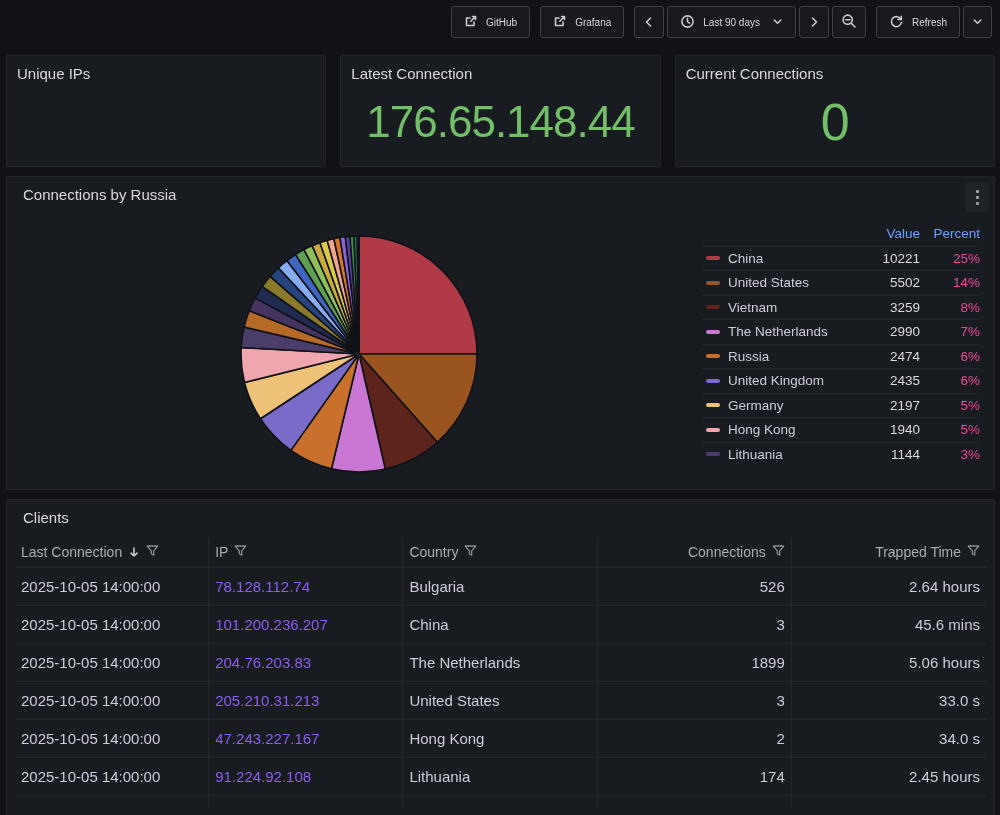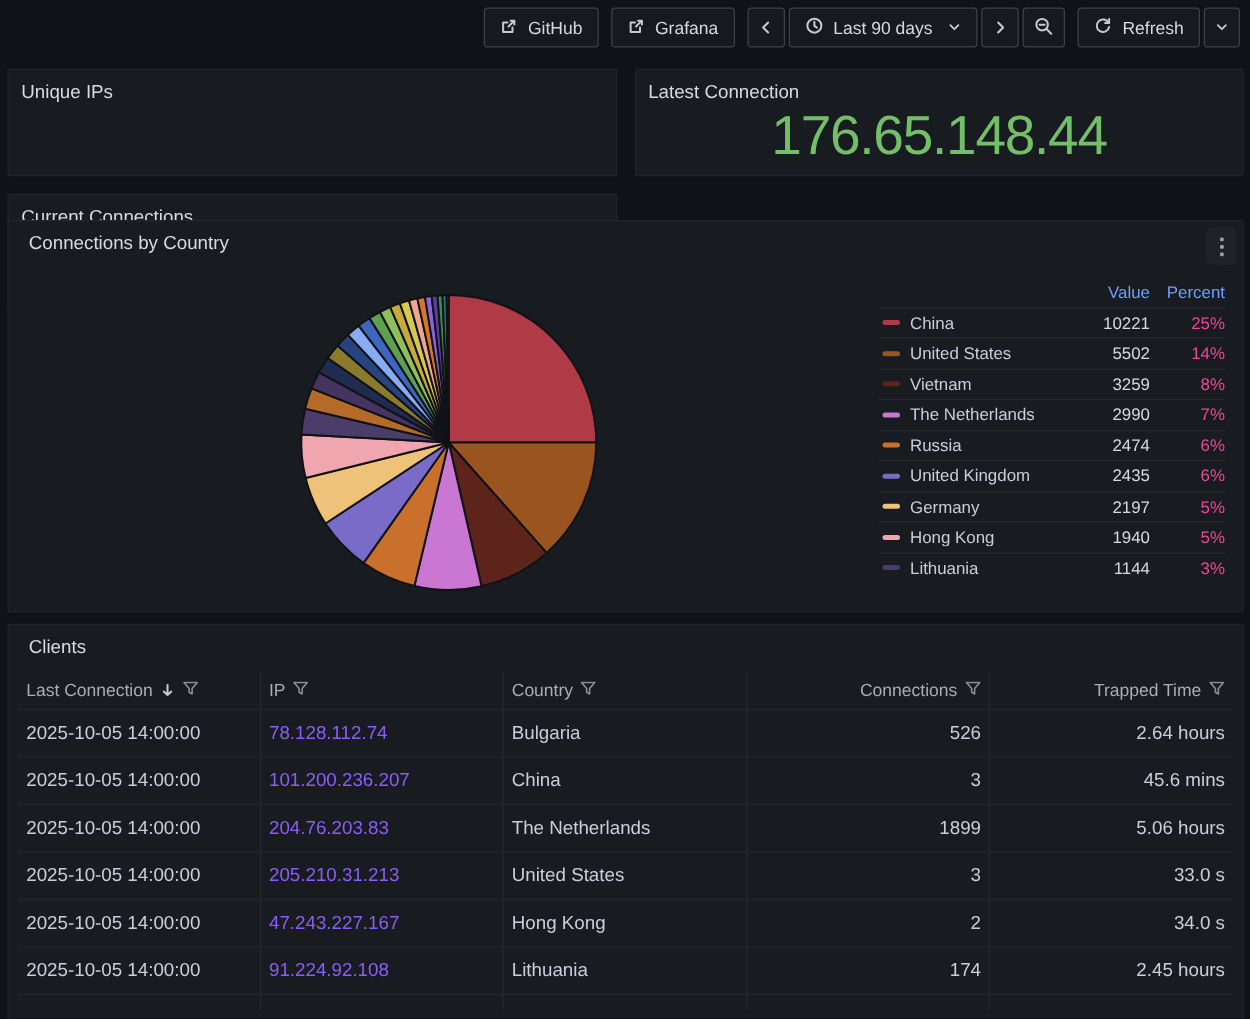--- a/index.html
+++ b/index.html
@@ -8,36 +8,36 @@
     position:relative; width:1000px; height:815px; overflow:hidden;
     background:#111217; color:#CCCCDC;
     font-family:"Liberation Sans", sans-serif;
   }
   
   .topbar { position:absolute; top:6px; right:8px; display:flex; gap:10px; height:32px; }
   .tb-group { display:flex; gap:3px; }
   .btn {
     display:flex; align-items:center; gap:8px; height:32px; padding:0 12px;
     background:#17191E; border:1px solid #3E414A; border-radius:3px;
-    color:#D8D9DD; font-size:14px; font-weight:500; cursor:pointer; white-space:nowrap;
+    color:#D8D9DD; font-size:10px; font-weight:500; cursor:pointer; white-space:nowrap;
     font-family:"Liberation Sans", sans-serif;
   }
   .btn.icon-only { padding:0 8px; }
   .btn svg { flex:0 0 auto; }
   .stroke-ic { stroke:#C7CAD1; stroke-width:1.6; fill:none; stroke-linecap:round; stroke-linejoin:round; }
   
   .panel {
     position:absolute; background:#181B1F; border:1px solid #22252B; border-radius:2px;
   }
   .panel-title {
     padding:8px 16px 0 16px; font-size:15px; font-weight:500; color:#D9DADE; line-height:20px;
   }
   
   .stats { position:absolute; top:55px; left:6px; right:5px; height:112px;
-           display:grid; grid-template-columns:repeat(2,1fr); gap:14px; }
+           display:grid; grid-template-columns:repeat(3,1fr); gap:14px; }
   .stat { position:relative; background:#181B1F; border:1px solid #22252B; border-radius:2px;
           display:flex; flex-direction:column; }
   .stat .panel-title { padding:8px 10px 0 10px; }
   .stat-value {
     flex:1; display:flex; align-items:center; justify-content:center;
     font-size:52px; font-weight:500; letter-spacing:-1px; color:#73BF69; padding-bottom:6px;
   }
   .stat:nth-child(2) .stat-value { font-size:44px; }
   
   .pie-panel { top:176px; left:6px; right:5px; height:314px; }
@@ -170,21 +170,21 @@
       <h2 class="panel-title">Latest Connection</h2>
       <div class="stat-value">176.65.148.44</div>
     </section>
     <section class="stat">
       <h2 class="panel-title">Current Connections</h2>
       <div class="stat-value">0</div>
     </section>
   </div>
 
   <section class="panel pie-panel">
-    <h2 class="panel-title">Connections by Country</h2>
+    <h2 class="panel-title">Connections by Russia</h2>
     <div class="kebab">
         <i></i>
         <i></i>
         <i></i>
       </div>
 
     <div class="pie-wrap">
       <svg width="242" height="242" viewBox="0 0 242 242">
           <path d="M121,121 L121.00,3.00 A118,118 0 0 1 239.00,121.00 Z" fill="#B13A47" stroke="#111217" stroke-width="1.6"></path>
           <path d="M121,121 L239.00,121.00 A118,118 0 0 1 199.27,209.30 Z" fill="#9A5420" stroke="#111217" stroke-width="1.6"></path>

